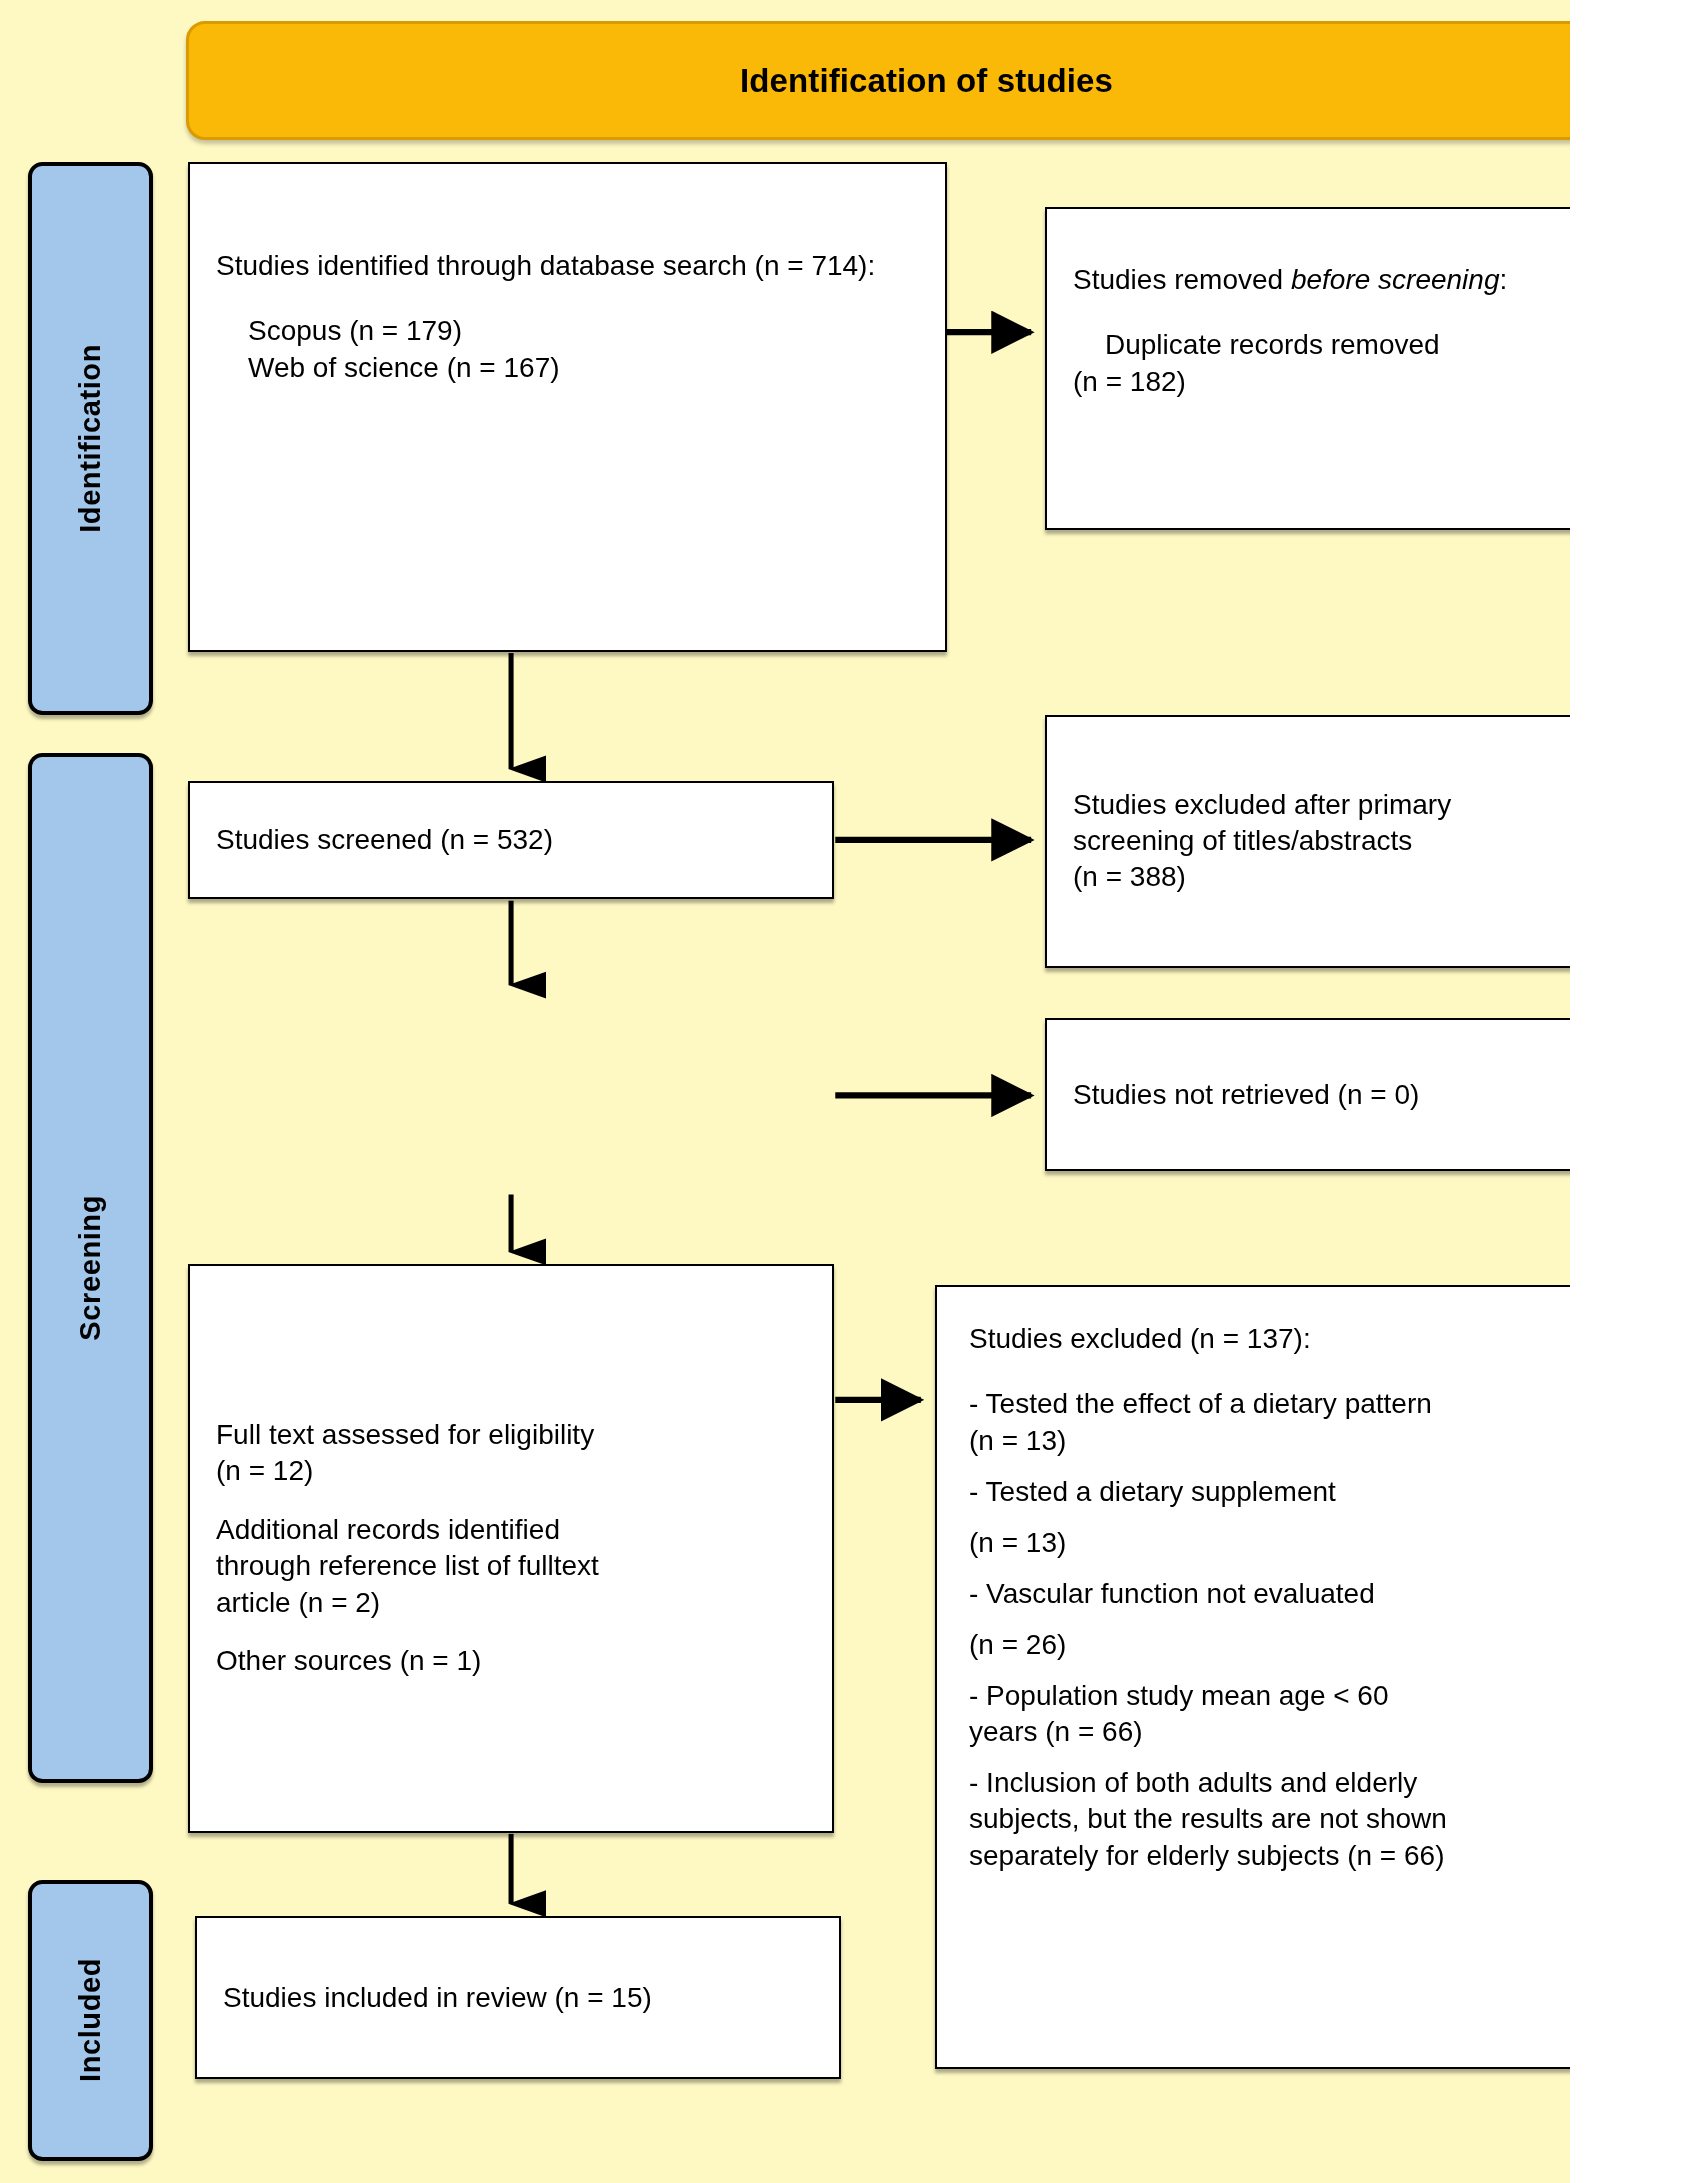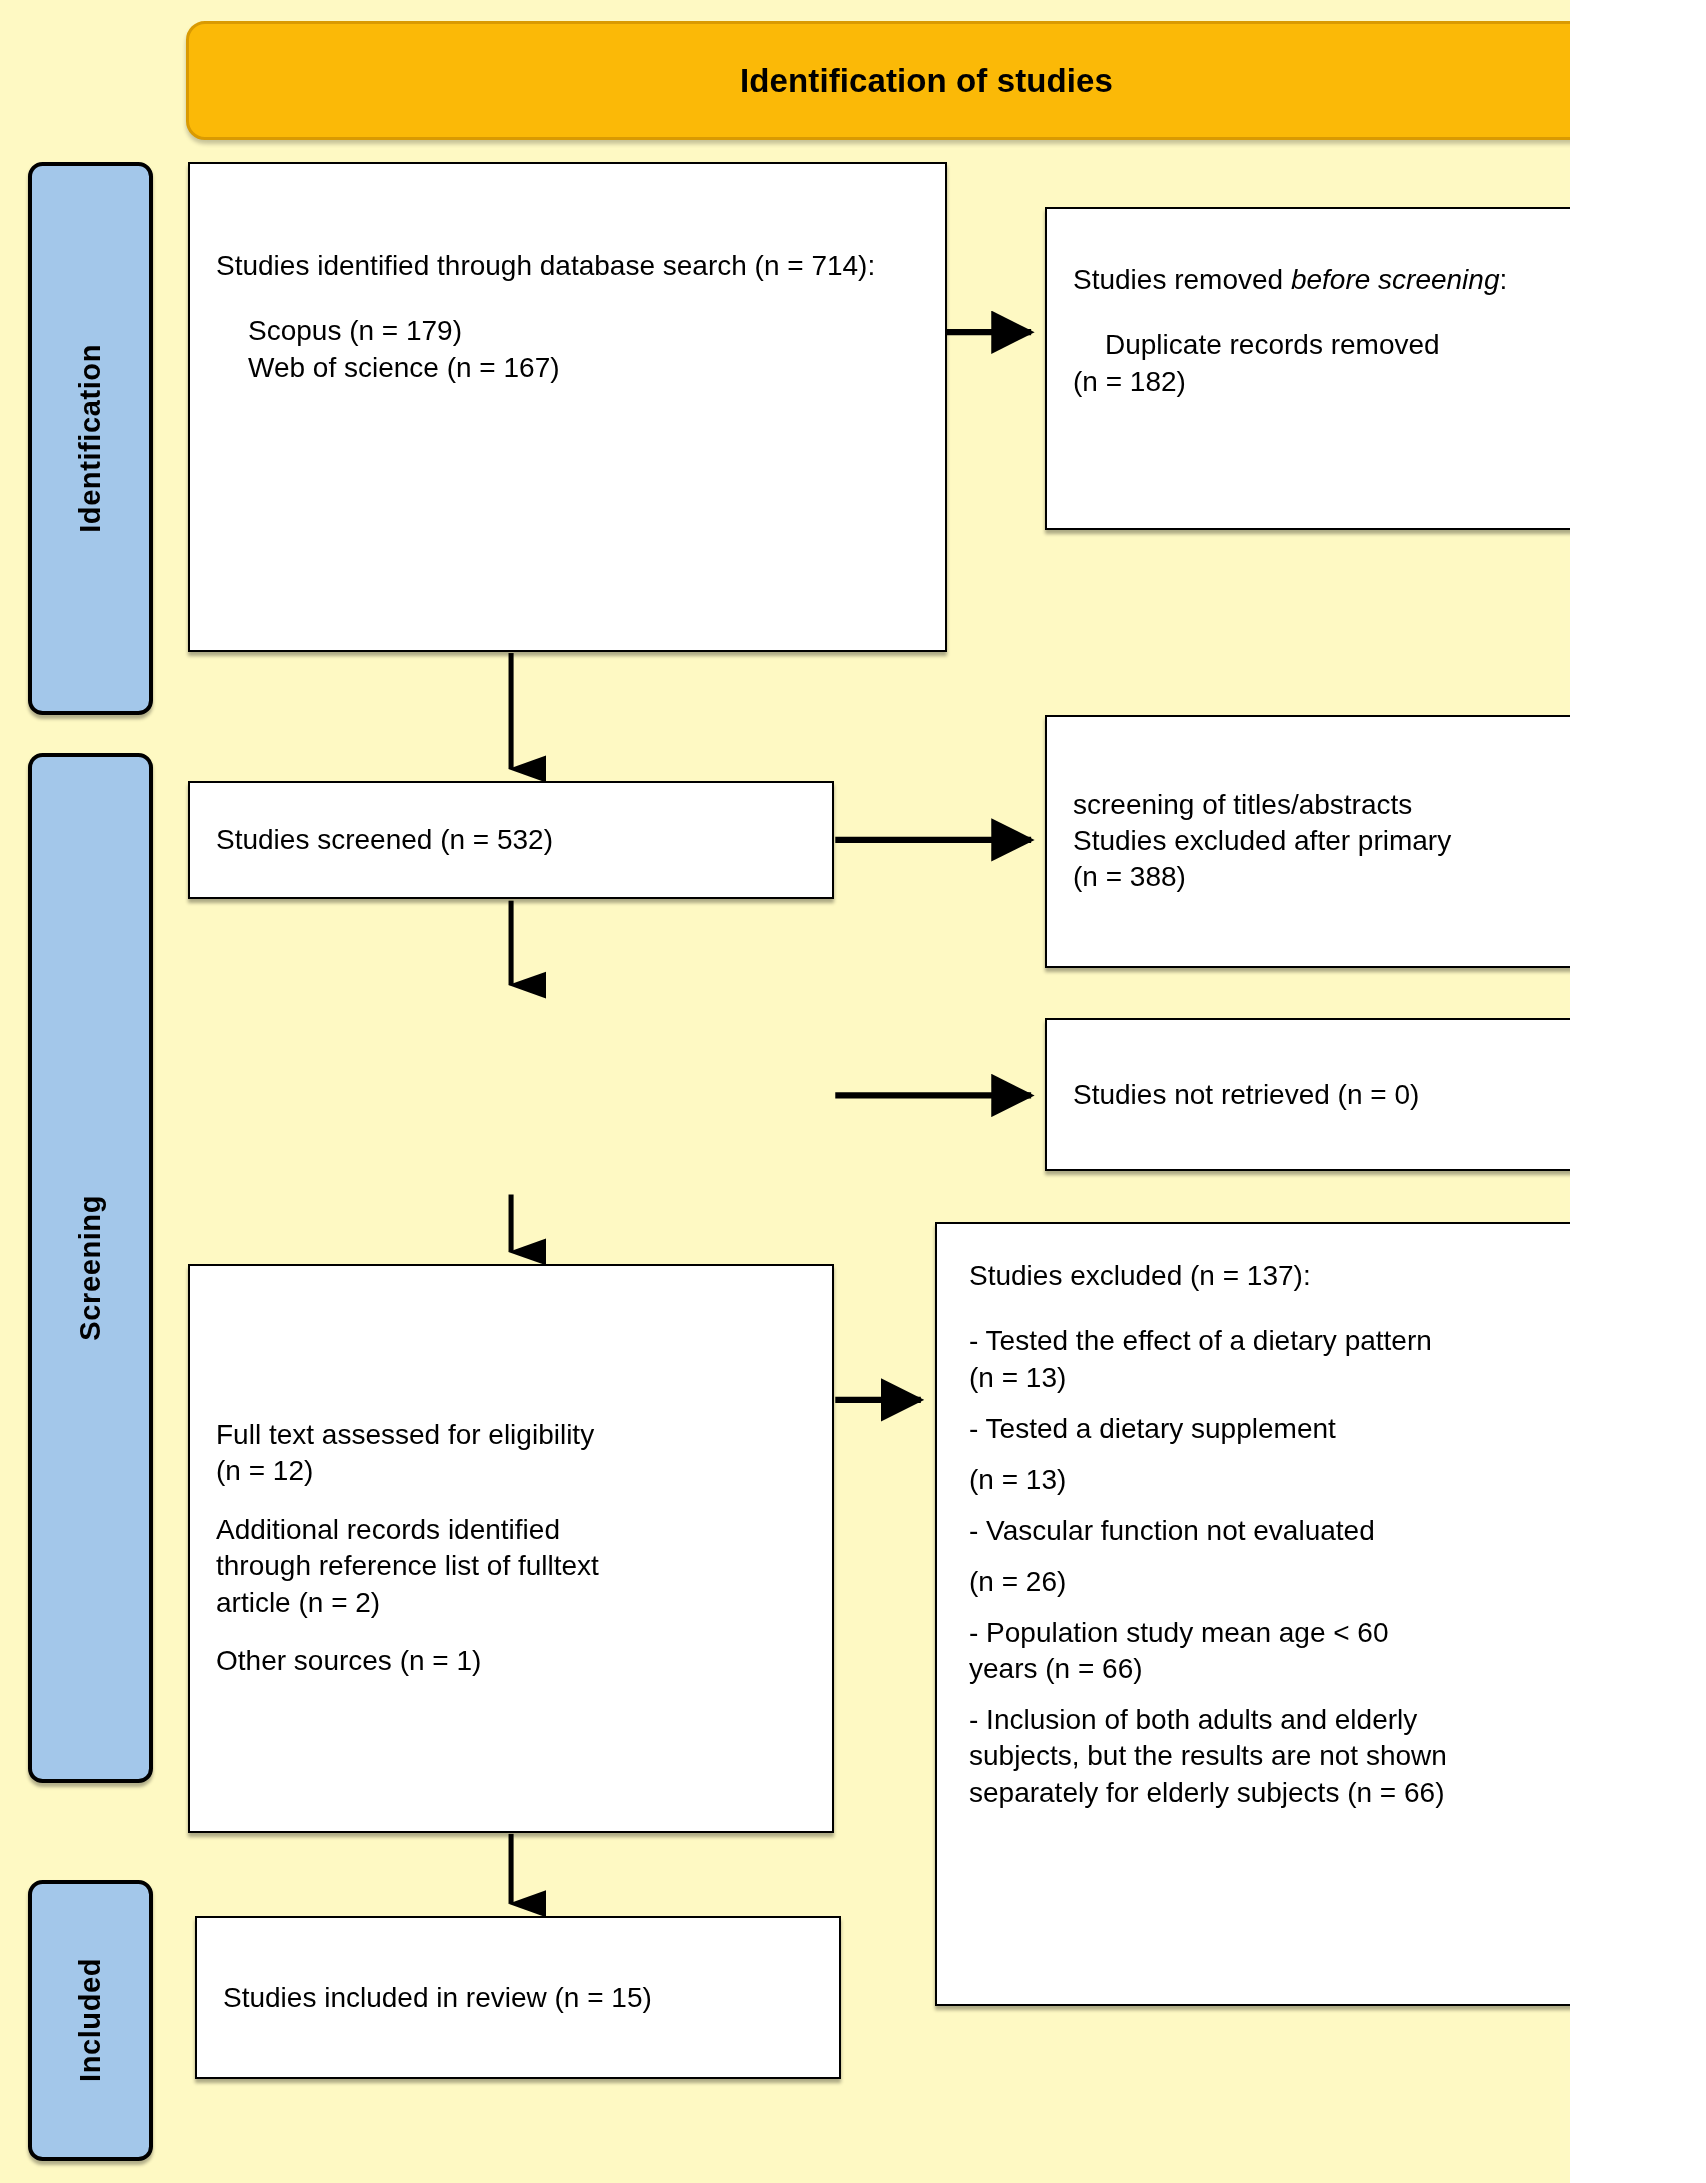--- a/index.html
+++ b/index.html
@@ -129,22 +129,22 @@
   </div>
 
   <div class="box" style="left:188px; top:781px; width:646px; height:118px;">
     <div class="box-inner">
       <div class="line">Studies screened (n = 532)</div>
     </div>
   </div>
 
   <div class="box" style="left:1045px; top:715px; width:637px; height:253px;">
     <div class="box-inner">
+      <div class="line">Studies excluded after primary</div>
       <div class="line">screening of titles/abstracts</div>
-      <div class="line">Studies excluded after primary</div>
       <div class="line">(n = 388)</div>
     </div>
   </div>
 
 
   <div class="box" style="left:1045px; top:1018px; width:637px; height:153px;">
     <div class="box-inner">
       <div class="line">Studies not retrieved (n = 0)</div>
     </div>
   </div>
@@ -155,21 +155,21 @@
       <div class="line">(n = 12)</div>
       <div class="gap-md"></div>
       <div class="line">Additional records identified</div>
       <div class="line">through reference list of fulltext</div>
       <div class="line">article (n = 2)</div>
       <div class="gap-md"></div>
       <div class="line">Other sources (n = 1)</div>
     </div>
   </div>
 
-  <div class="box" style="left:935px; top:1222px; width:759px; height:784px;">
+  <div class="box" style="left:935px; top:1285px; width:759px; height:784px;">
     <div class="box-inner" style="top:34px; transform:none; left:32px; right:20px;">
       <div class="line">Studies excluded (n = 137):</div>
       <div class="gap-lg"></div>
       <div class="line">- Tested the effect of a dietary pattern</div>
       <div class="line">(n = 13)</div>
       <div class="gap-sm"></div>
       <div class="line">- Tested a dietary supplement</div>
       <div class="gap-sm"></div>
       <div class="line">(n = 13)</div>
       <div class="gap-sm"></div>

